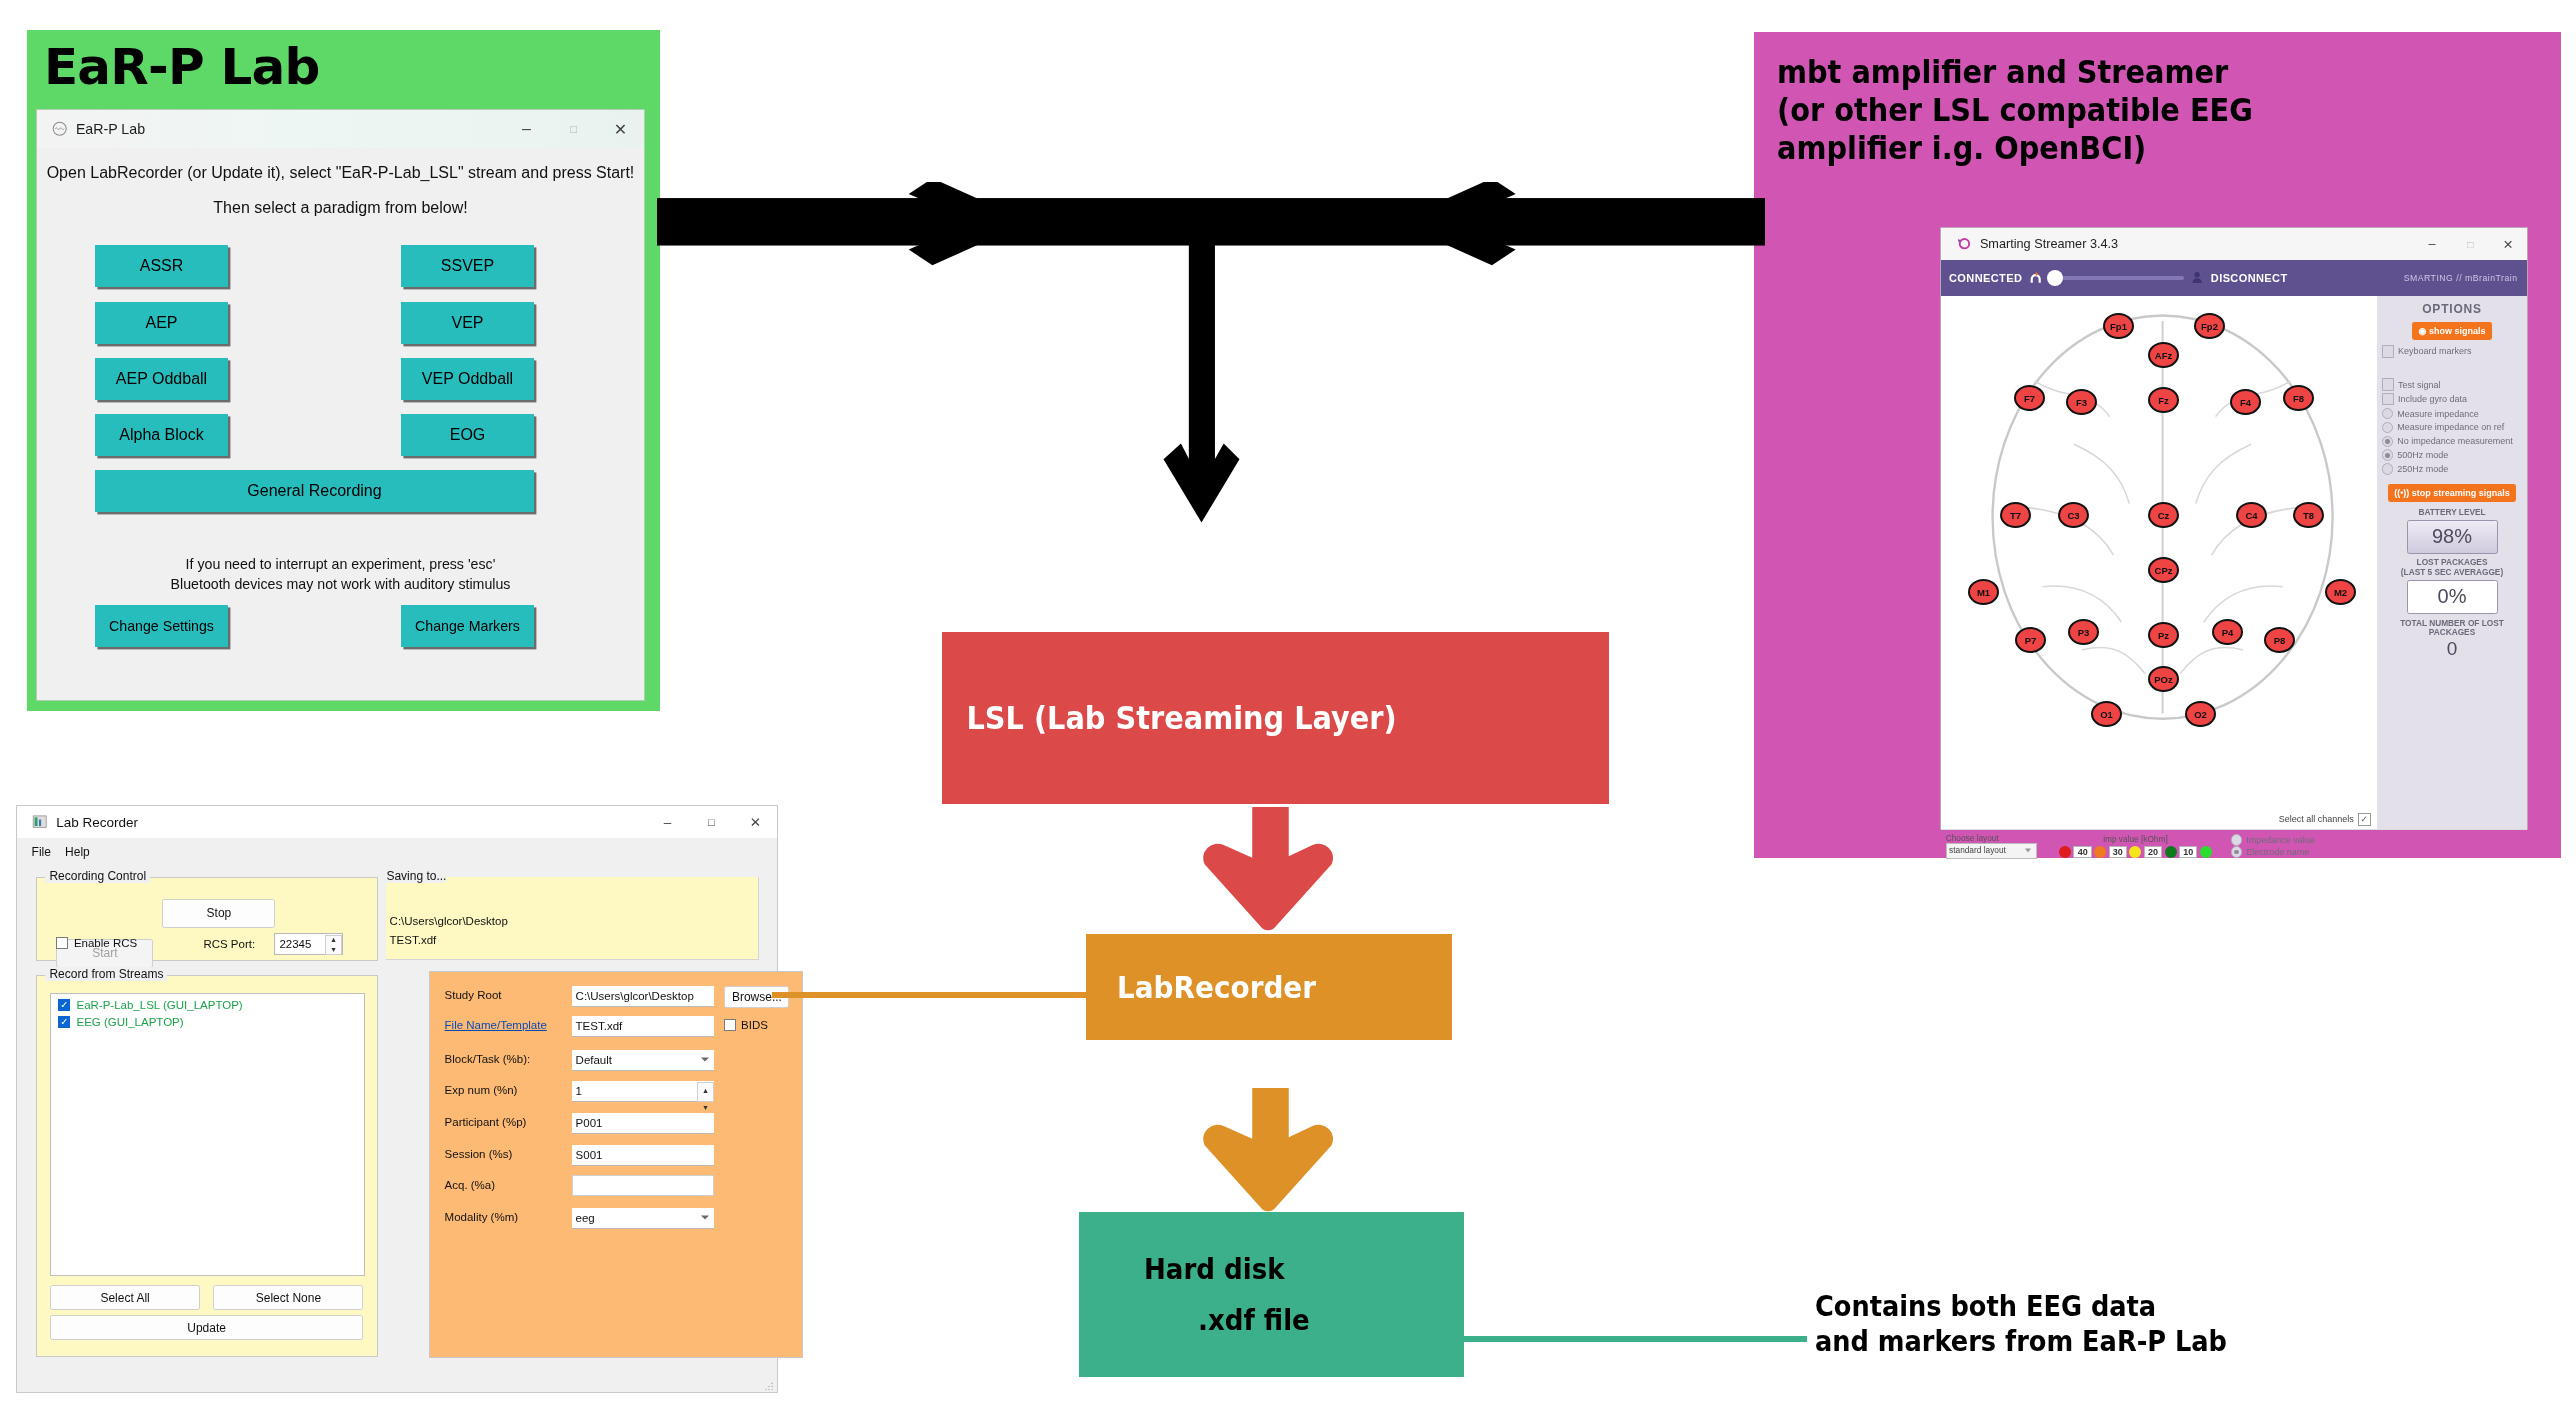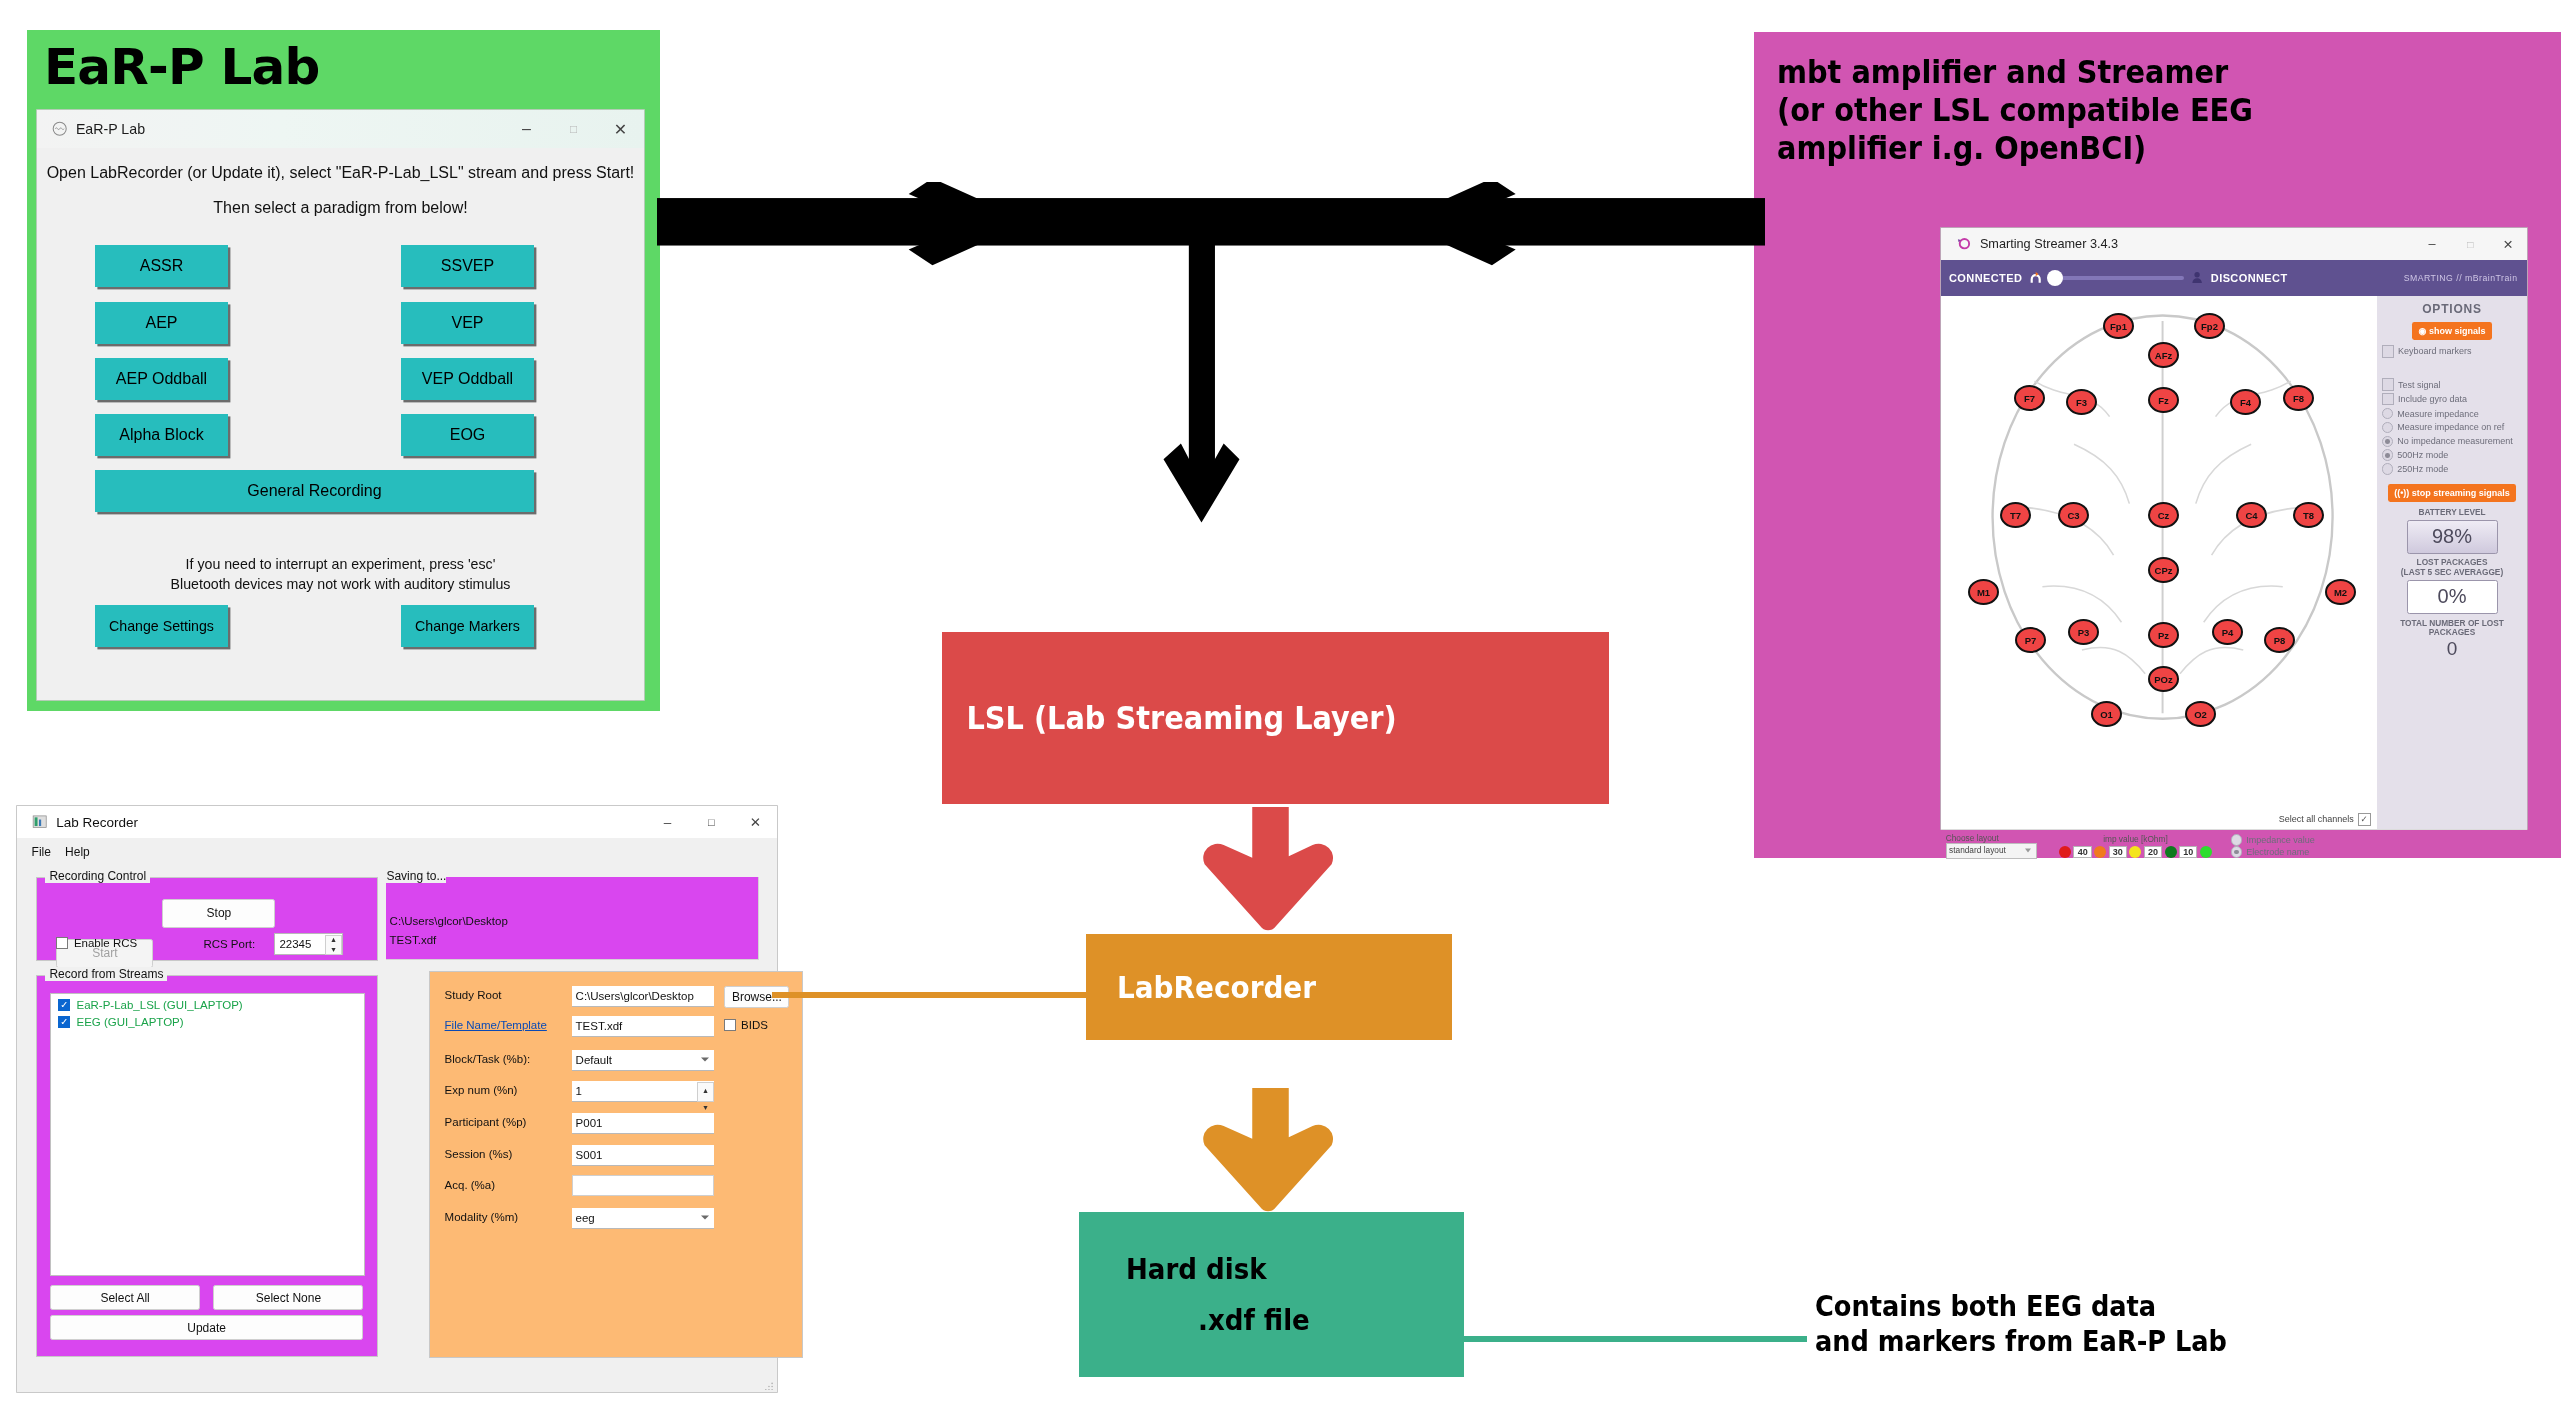--- a/index.html
+++ b/index.html
@@ -75,21 +75,21 @@
           padding:0 3.2px;margin:0 2.4px;}
 
   
   #lr-win{left:17.4px;top:806px;width:760px;height:586px;background:#f0f0f0;
           box-shadow:0 0 0 0.8px #bcbcbc;}
   #lr-tb{height:32px;display:flex;align-items:center;background:#fff;}
   #lr-tb .tb-text{font-size:13.5px;color:#111;}
   #lr-tb .tb-btns div{width:44px;height:32px;font-size:13.5px;}
   #lr-menu{height:27px;display:flex;align-items:center;background:#f0f0f0;font-size:12px;color:#111;}
   #lr-menu span{margin-left:14.2px;}
-  .grp{position:absolute;border:0.8px solid #c8c8c8;background:#d946ef;}
+  .grp{position:absolute;border:0.8px solid #c8c8c8;background:#fef9c3;}
   .grp-lab{position:absolute;top:-8.7px;left:8px;background:#f0f0f0;padding:0 4px;
            font-size:12px;color:#111;}
   .winbtn{background:#fdfdfd;border:0.8px solid #cfcfcf;border-radius:2.4px;font-size:12px;color:#111;
           cursor:pointer;font-family:"Liberation Sans",sans-serif;}
   .winbtn.dis{color:#a0a0a0;background:#f4f4f4;}
   .wininp{background:#fff;border:none;border-bottom:0.8px solid #b9b9b9;font-size:11.5px;color:#111;
           padding:1.6px 3.2px;font-family:"Liberation Sans",sans-serif;box-sizing:border-box;}
   .lbl{font-size:11.5px;color:#111;}
   .ckbx{width:12px;height:12px;border:0.8px solid #7a7a7a;background:#fff;display:inline-block;
         vertical-align:middle;box-sizing:border-box;}
@@ -107,21 +107,21 @@
   .flowbox{display:flex;flex-direction:column;justify-content:center;}
   #lsl-box{left:942px;top:632px;width:667px;height:172px;background:#DB4A49;}
   #lsl-box span{color:#fff;font-size:32px;font-weight:bold;padding-left:24.5px;
                 font-family:"DejaVu Sans Condensed","DejaVu Sans",sans-serif;}
   #labrec-box{left:1086px;top:934px;width:366px;height:106px;background:#DE9127;}
   #labrec-box span{color:#fff;font-size:31px;font-weight:bold;padding-left:31px;
                    font-family:"DejaVu Sans Condensed","DejaVu Sans",sans-serif;}
   #hdd-box{left:1079px;top:1212px;width:385px;height:165px;background:#3BB08A;}
   #hdd-box span{color:#000;font-size:29px;font-weight:bold;
                 font-family:"DejaVu Sans Condensed","DejaVu Sans",sans-serif;}
-  #hdd-l1{padding-left:47px;padding-bottom:17.4px;}
+  #hdd-l1{padding-left:65px;padding-bottom:17.4px;}
   #hdd-l2{padding-left:119px;}
   #contains-text{left:1815px;top:1290px;width:712px;font-size:28.5px;font-weight:bold;line-height:1.22;
                  color:#000;font-family:"DejaVu Sans Condensed","DejaVu Sans",sans-serif;}
 
   .orange-line{background:#DE9127;}
   .green-line{background:#3BB08A;}
 </style>
 </head>
 <body>
 

